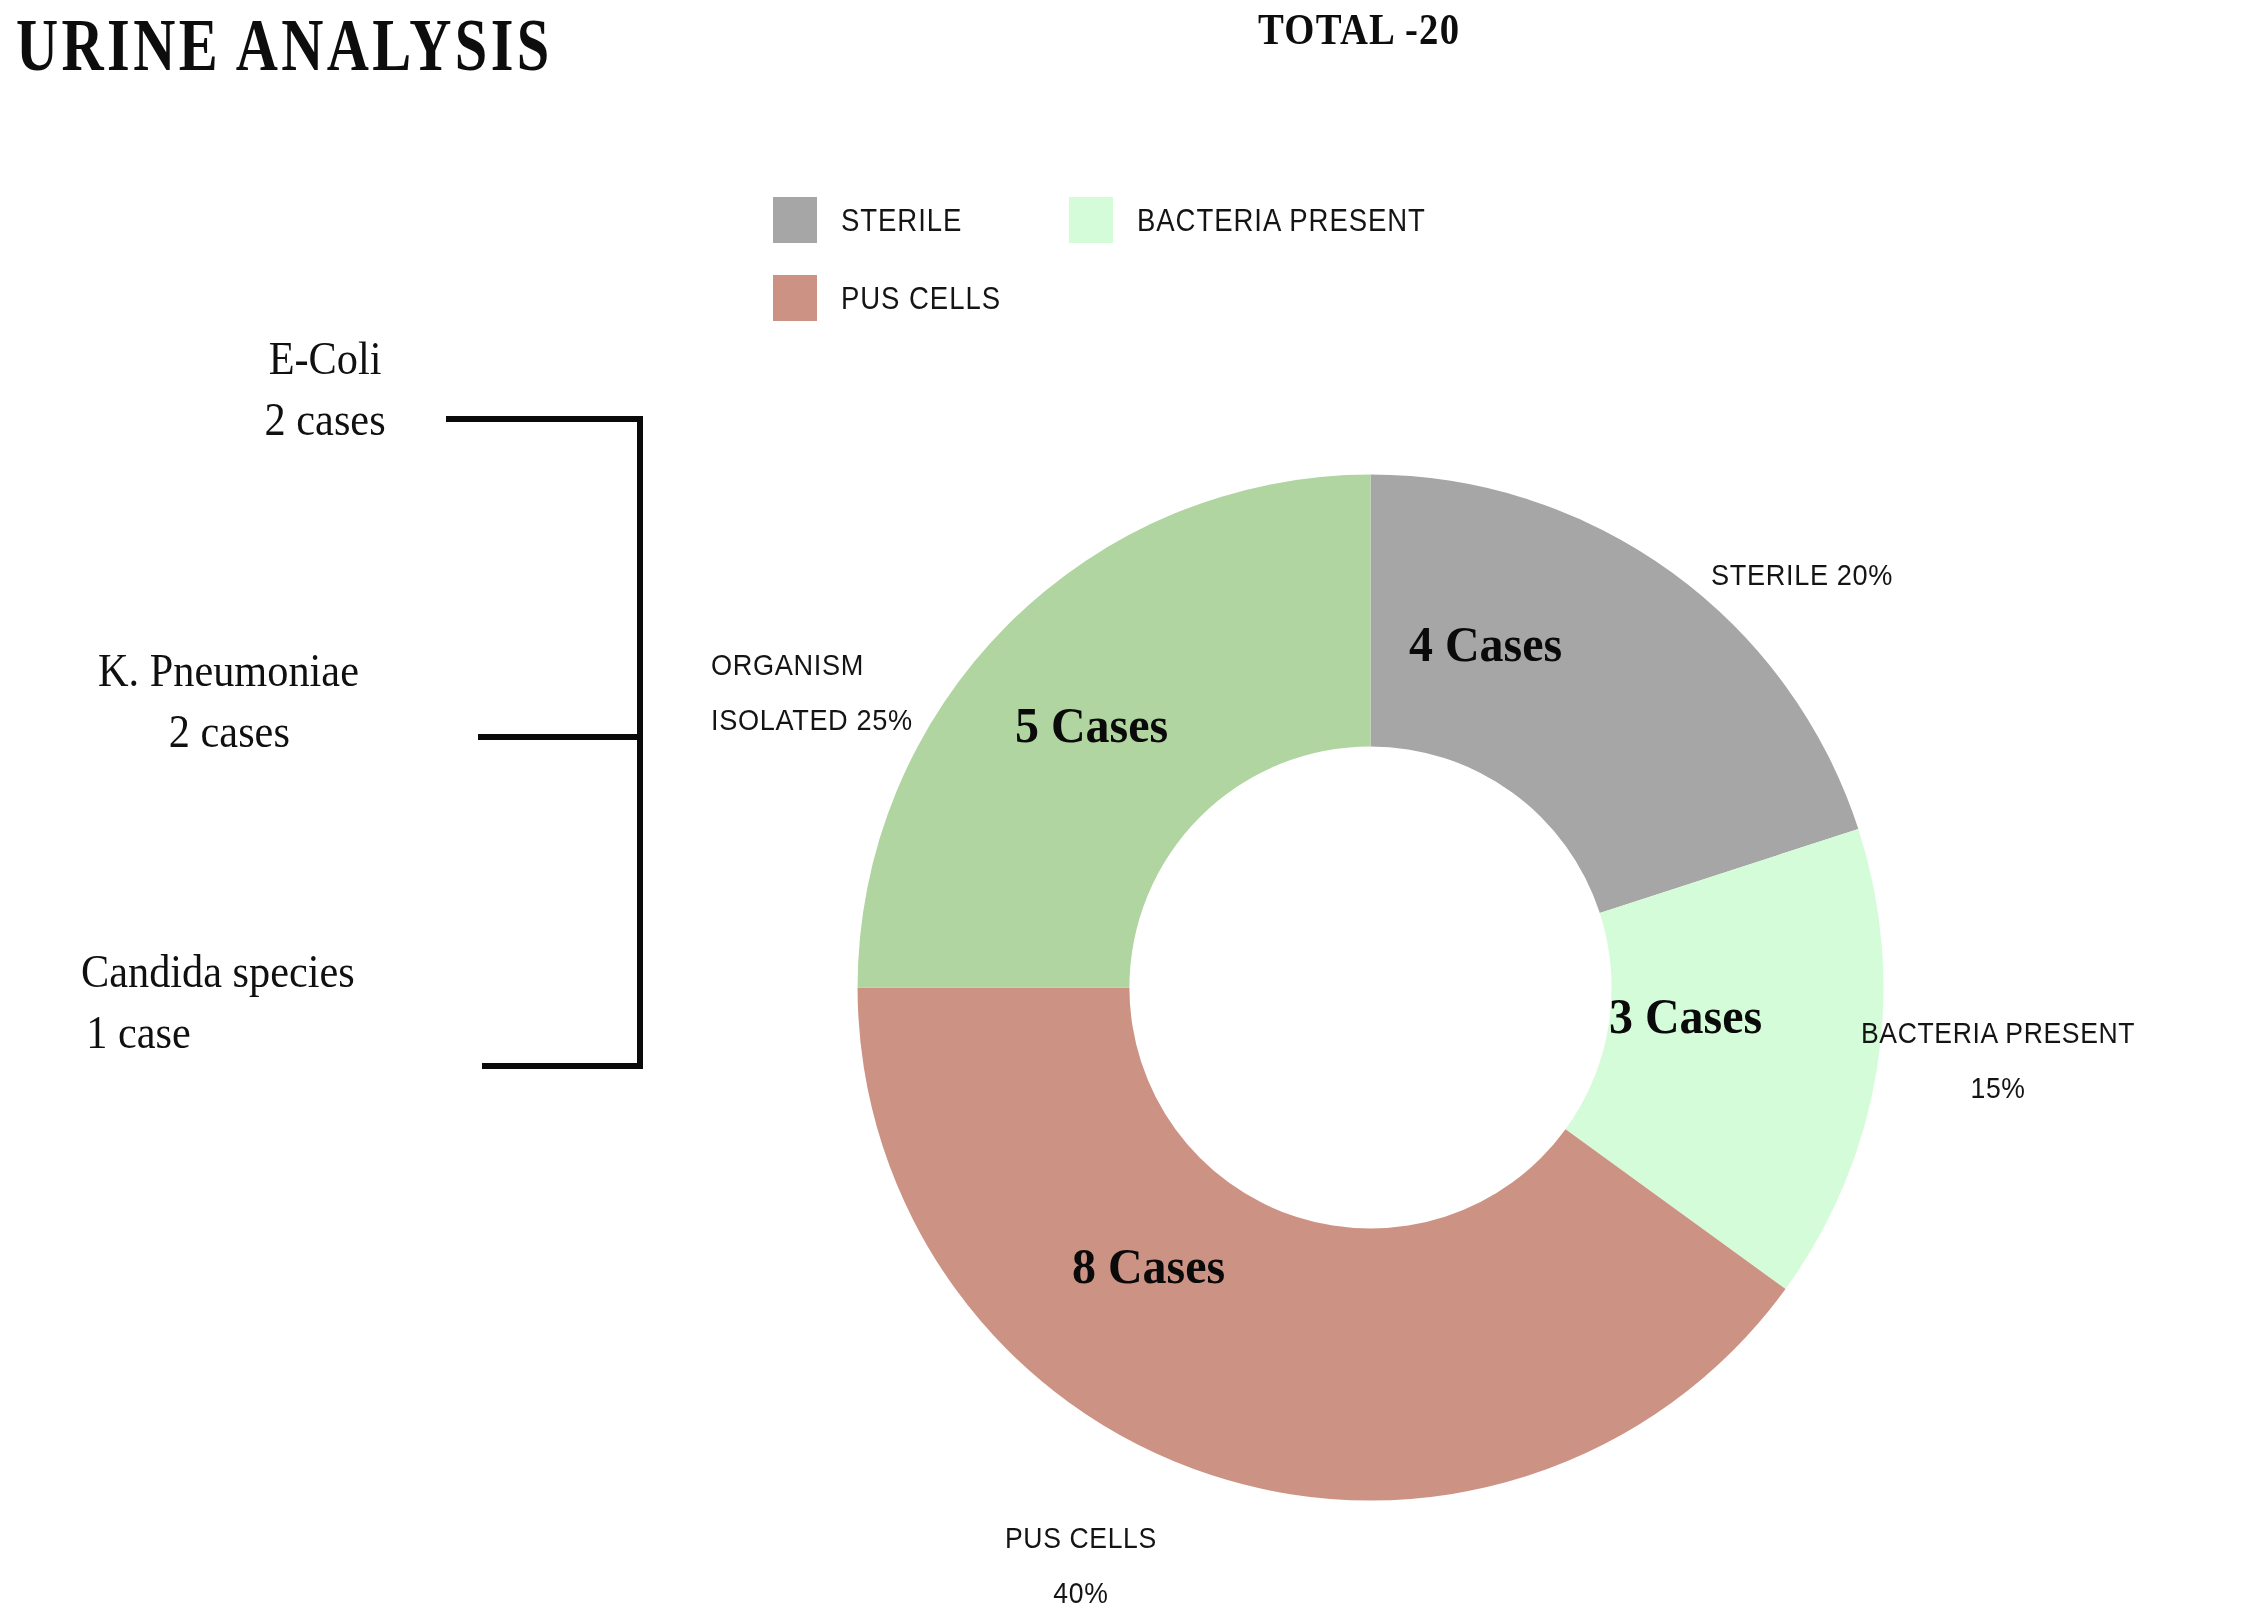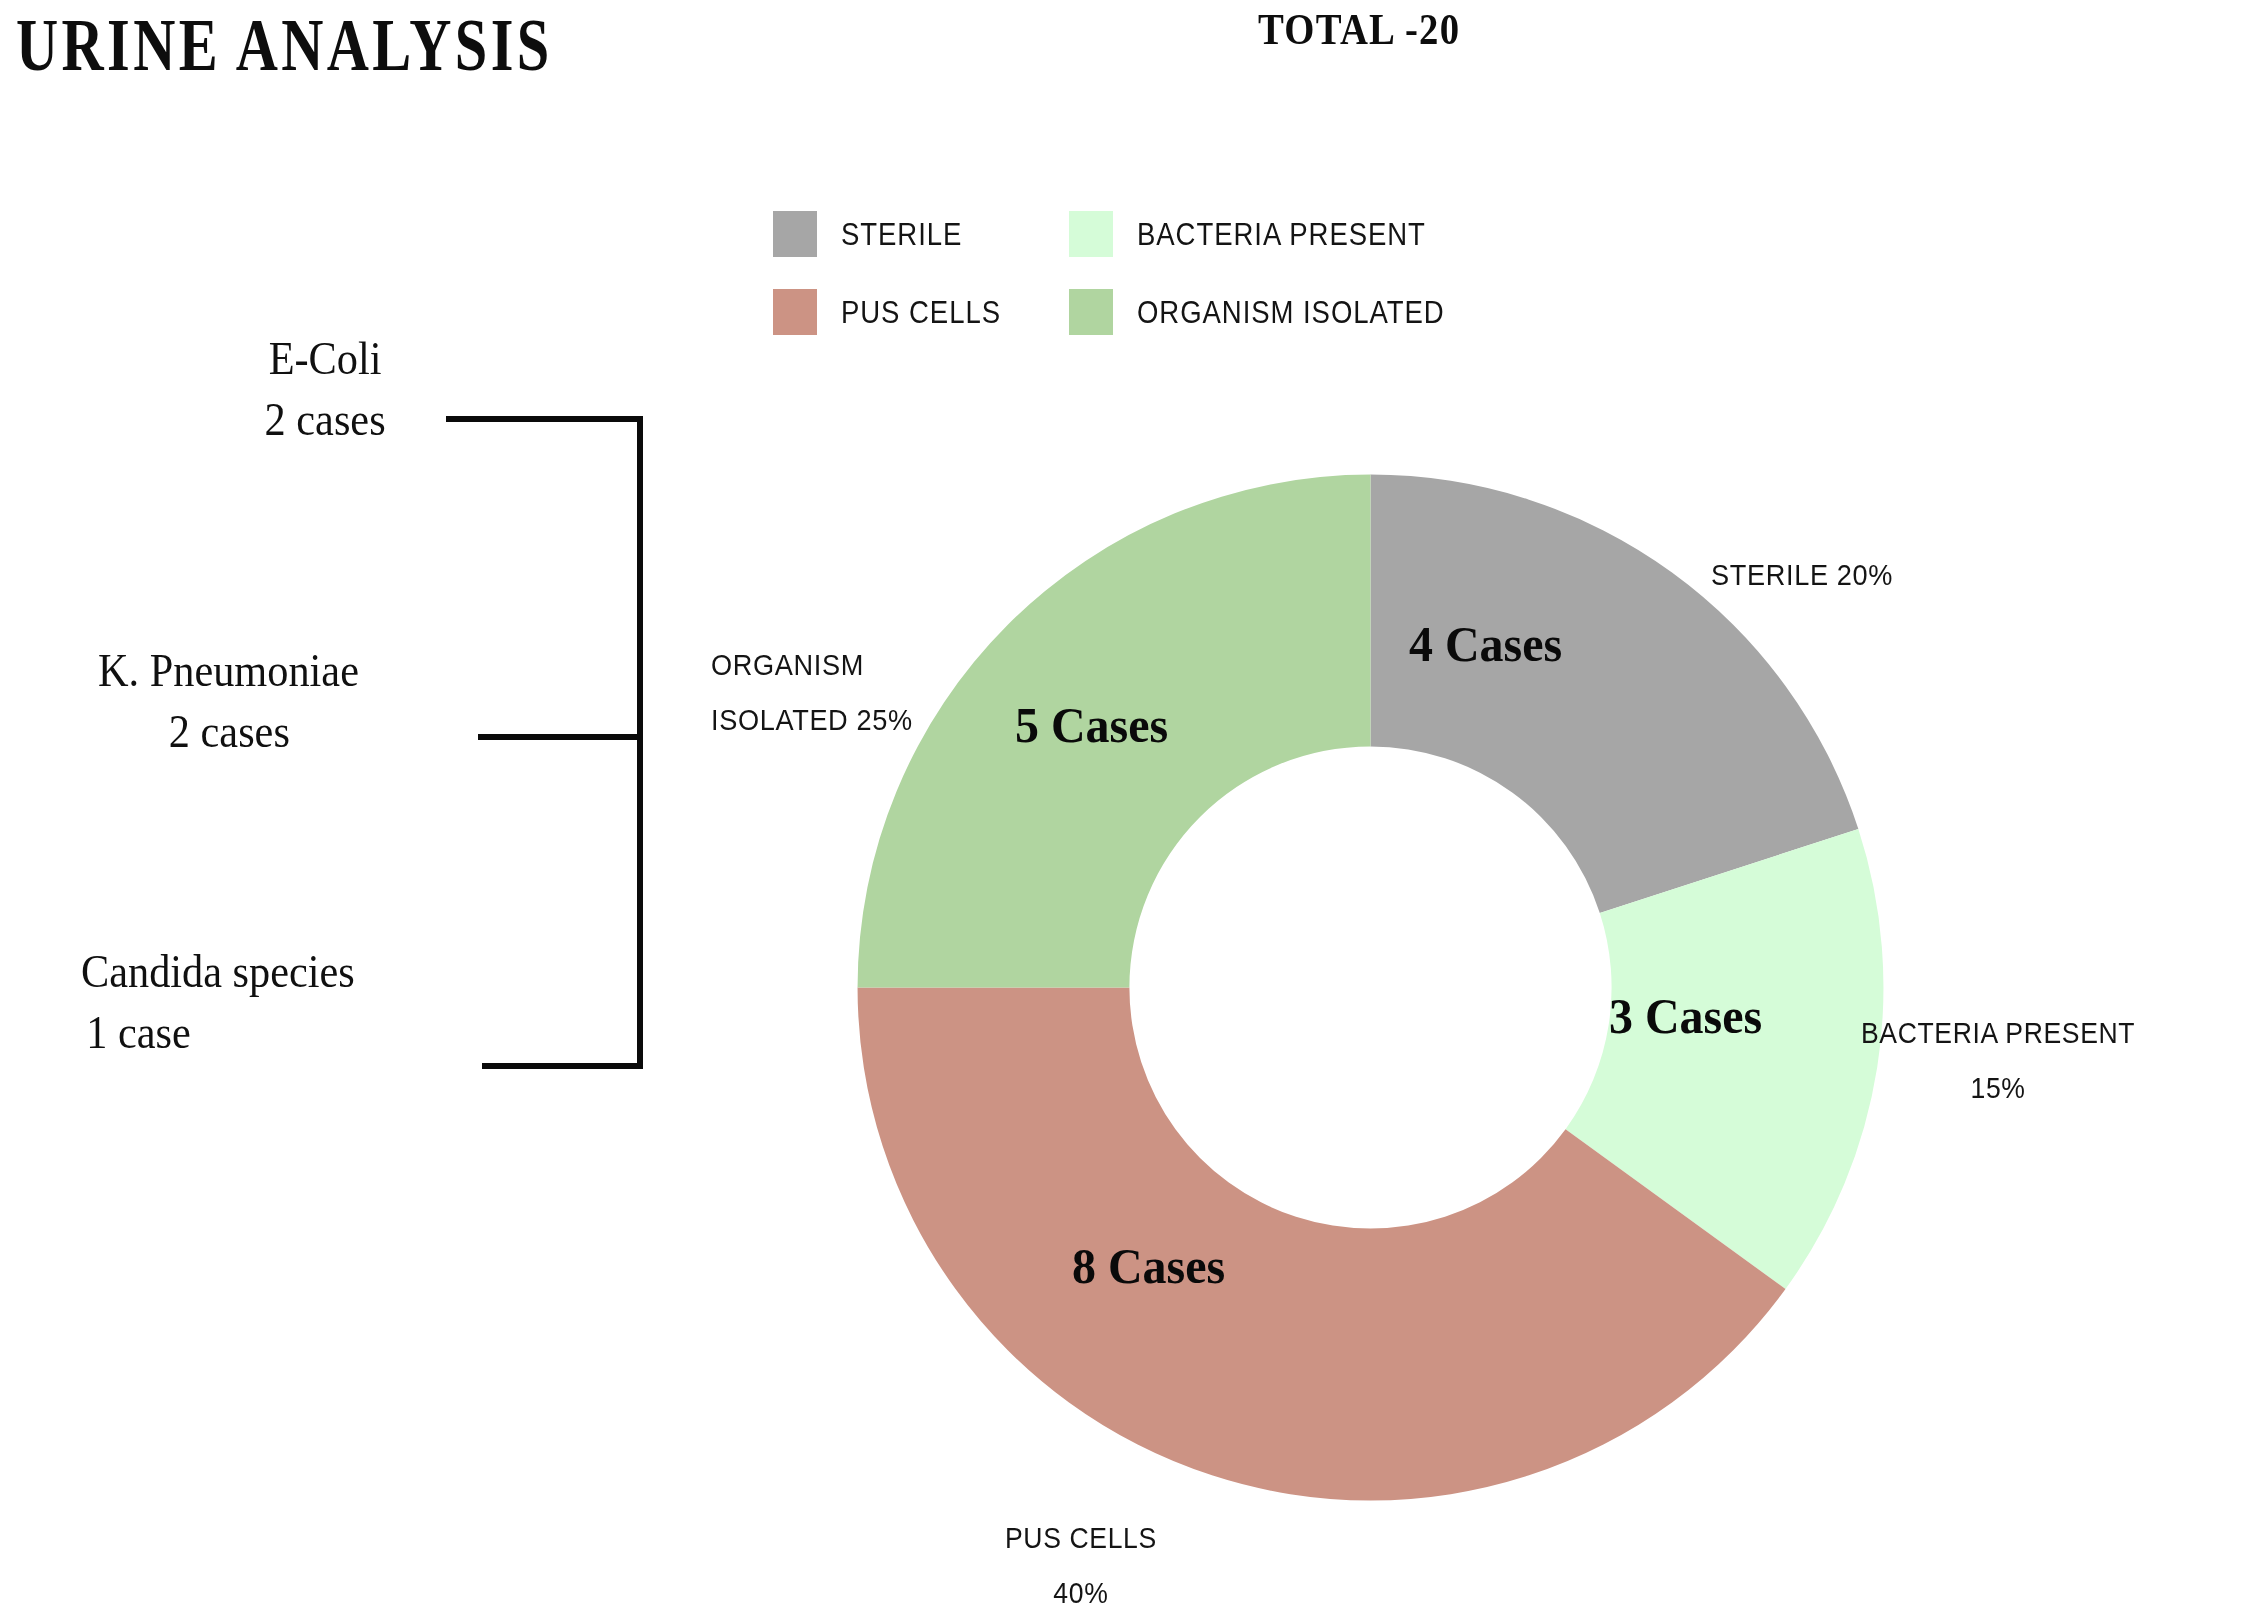--- a/index.html
+++ b/index.html
@@ -30,21 +30,21 @@
     font-size:44px;
     letter-spacing:1.4px;
     transform:scaleX(0.88);
     transform-origin:left top;
     color:#0d0d0d;
     white-space:nowrap;
   }
 
   
   #legend{
-    left:773px; top:211px;
+    left:773px; top:197px;
     display:grid;
     grid-template-columns:auto auto;
     column-gap:42px;
     row-gap:32px;
   }
   .legend-item{display:flex;align-items:center;}
   .legend-swatch{
     width:44px;height:46px;display:inline-block;flex:0 0 auto;
   }
   .legend-label{
@@ -132,24 +132,20 @@
     <span class="legend-label">STERILE</span>
   </div>
   <div class="legend-item">
     <span class="legend-swatch" style="background:#D5FCD8"></span>
     <span class="legend-label">BACTERIA PRESENT</span>
   </div>
   <div class="legend-item">
     <span class="legend-swatch" style="background:#CC9384"></span>
     <span class="legend-label">PUS CELLS</span>
   </div>
-  <div class="legend-item">
-    <span class="legend-swatch" style="background:#B0D5A0"></span>
-    <span class="legend-label">ORGANISM ISOLATED</span>
-  </div>
 </div>
 
 <div class="abs anno" id="anno-ecoli">
   <span class="l1">E-Coli</span>
   <span class="l2">2 cases</span>
 </div>
 <div class="abs anno" id="anno-kpneu">
   <span class="l1">K. Pneumoniae</span>
   <span class="l2">2 cases</span>
 </div>

